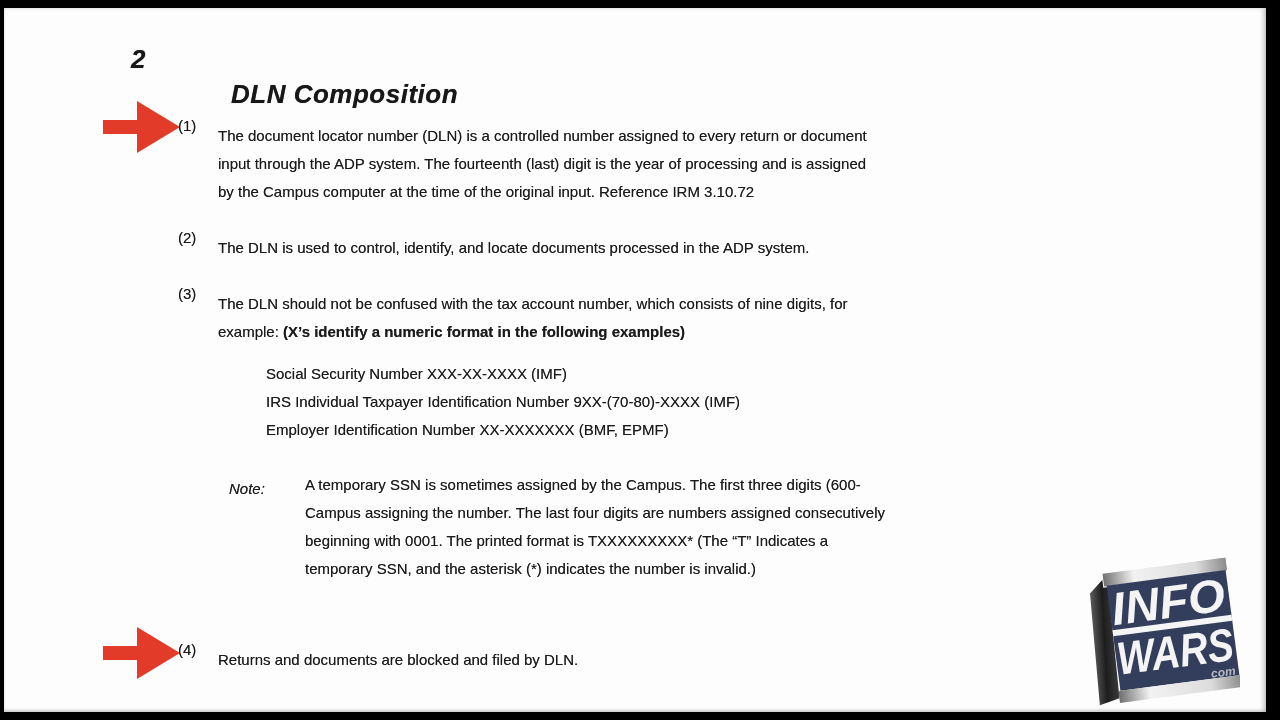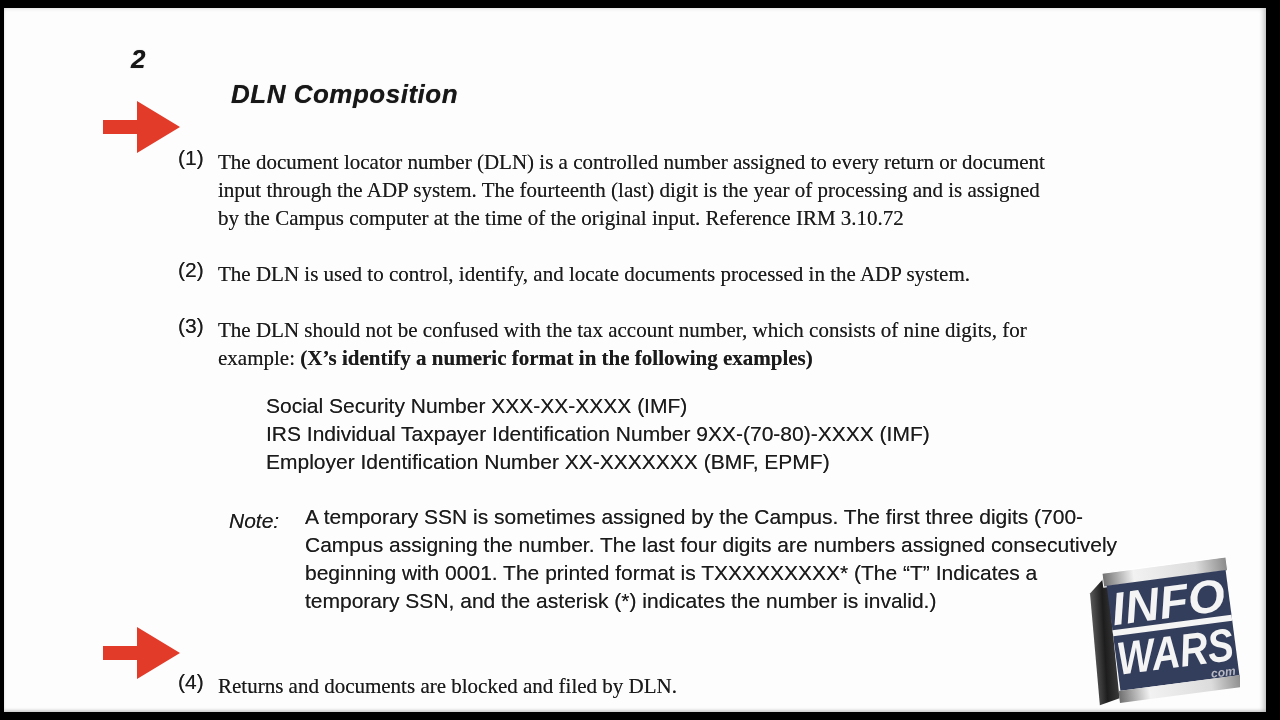--- a/index.html
+++ b/index.html
@@ -14,44 +14,43 @@
   .page {
     position: absolute;
     left: 4px; top: 8px;
     width: 1262px; height: 704px;
     background: #fdfdfd;
     box-shadow: inset -3px 0 4px rgba(0,0,0,0.18), inset 0 -2px 3px rgba(0,0,0,0.12);
   }
 
   .doc-text {
     color: #1b1b1b;
-    font-size: 21px;
+    font-size: 15px;
     line-height: 28px;
     text-shadow: 0 0 0.6px rgba(20,20,20,0.65);
     white-space: nowrap;
-    margin-top: 32px;
   }
 
   .heading {
     position: absolute;
     top: 44px;
     font-size: 26px;
     font-weight: 700;
     font-style: italic;
     color: #171717;
     letter-spacing: 0.5px;
     text-shadow: 0 0 0.7px rgba(20,20,20,0.7);
     white-space: nowrap;
   }
   .heading-num { left: 131px; }
   .heading-title { left: 231px; margin-top: 35px; }
 
   .para { position: absolute; left: 0; }
   .para .num { position: absolute; left: 178px; top: 0; }
-  .para .lines { position: absolute; left: 218px; top: 4px; font-family: Liberation Serif, serif; }
+  .para .lines { position: absolute; left: 218px; top: 10px; }
 
   .examples { position: absolute; left: 266px; }
 
   .note { position: absolute; left: 0; }
   .note .note-label {
     position: absolute; left: 229px; top: 4px;
     font-weight: 400; font-style: italic;
   }
   .note .lines { position: absolute; left: 305px; top: 0; }
 
@@ -101,21 +100,21 @@
 
   <div class="examples doc-text" style="top:360px">
     <div>Social Security Number XXX-XX-XXXX (IMF)</div>
     <div>IRS Individual Taxpayer Identification Number 9XX-(70-80)-XXXX (IMF)</div>
     <div>Employer Identification Number XX-XXXXXXX (BMF, EPMF)</div>
   </div>
 
   <div class="note doc-text" style="top:471px">
     <span class="note-label">Note:</span>
     <div class="lines">
-      <div>A temporary SSN is sometimes assigned by the Campus. The first three digits (700-</div>
+      <div>A temporary SSN is sometimes assigned by the Campus. The first three digits (600-</div>
       <div>Campus assigning the number. The last four digits are numbers assigned consecutively</div>
       <div>beginning with 0001. The printed format is TXXXXXXXXX* (The “T” Indicates a</div>
       <div>temporary SSN, and the asterisk (*) indicates the number is invalid.)</div>
     </div>
   </div>
 
   <svg class="red-arrow arrow-2" viewBox="0 0 80 56">
     <polygon points="2,21 36,21 36,2 79,28 36,54 36,35 2,35" fill="#e23b2a"></polygon>
   </svg>
 

